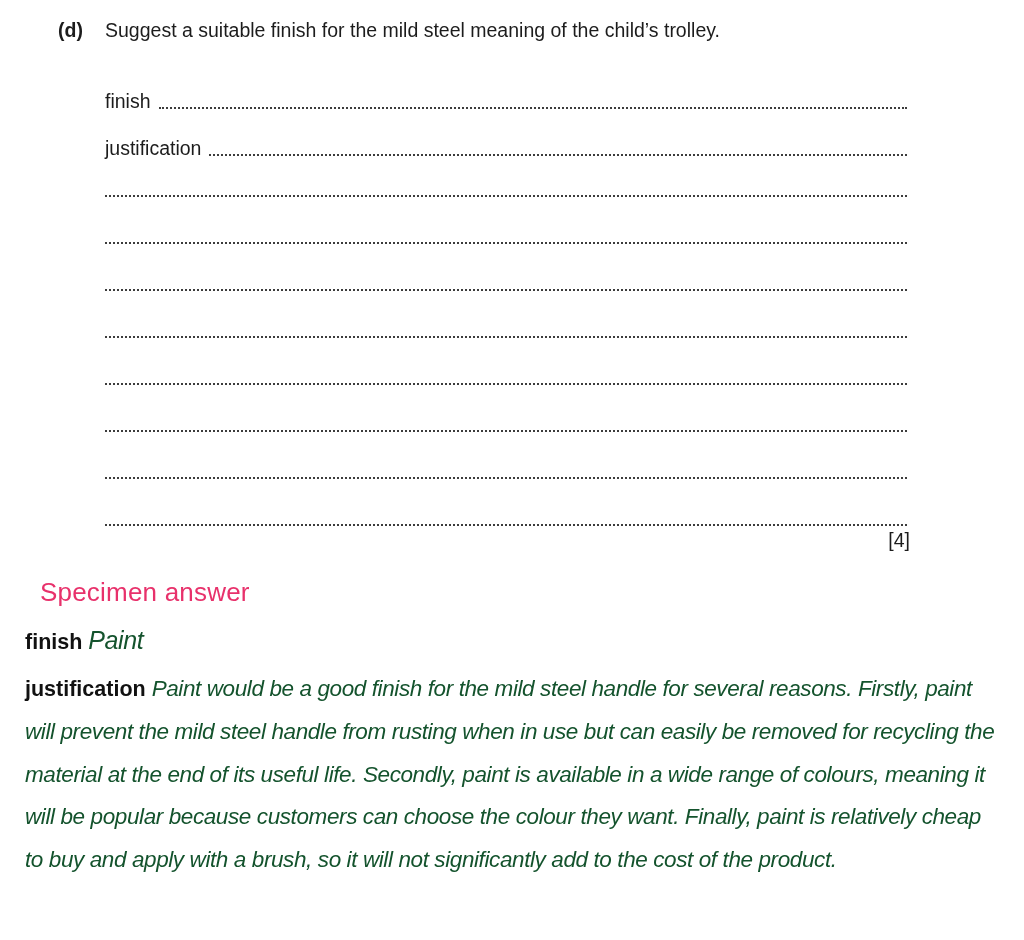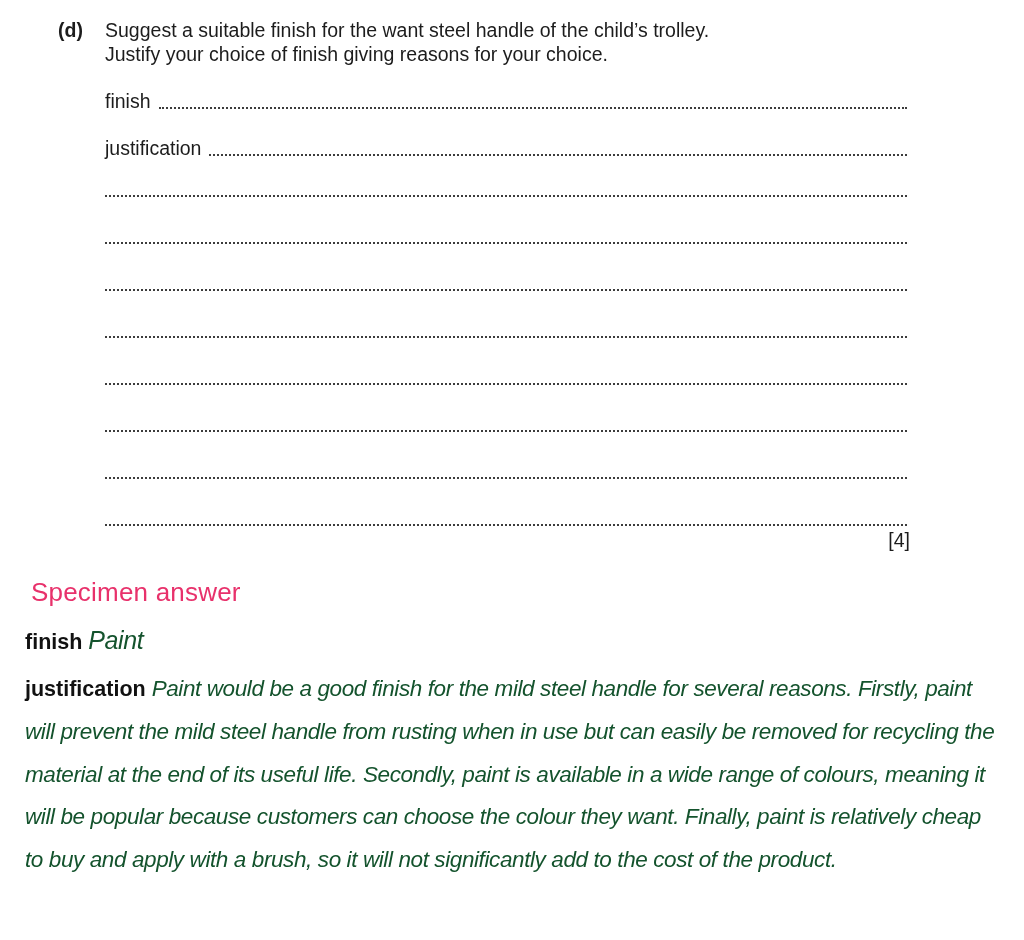--- a/index.html
+++ b/index.html
@@ -60,21 +60,21 @@
     position: absolute;
     top: 529px;
     right: 114px;
     font-size: 19.5px;
   }
 
   
   .specimen-heading {
     position: absolute;
     top: 577px;
-    left: 31px;
+    left: 40px;
     font-size: 26px;
     font-weight: 400;
     letter-spacing: 0.2px;
   }
   .spec-finish {
     position: absolute;
     top: 626px;
     left: 25px;
     font-size: 21.5px;
   }
@@ -101,22 +101,21 @@
   }
 </style>
 </head>
 <body>
 
 <div class="page">
 
   <div class="question">
     <span class="qnum">(d)</span>
     <span class="qtext">
-      <span>Suggest a suitable finish for the want steel handle of the child’s trolley.</span><br>
-      <span>Justify your choice of finish giving reasons for your choice.</span>
+      <span>Suggest a suitable finish for the mild steel meaning of the child’s trolley.</span><br>
     </span>
   </div>
 
   <div class="answer-row row-finish">
     <span class="alabel">finish</span>
     <span class="leader"></span>
   </div>
 
   <div class="answer-row row-justification">
     <span class="alabel">justification</span>

